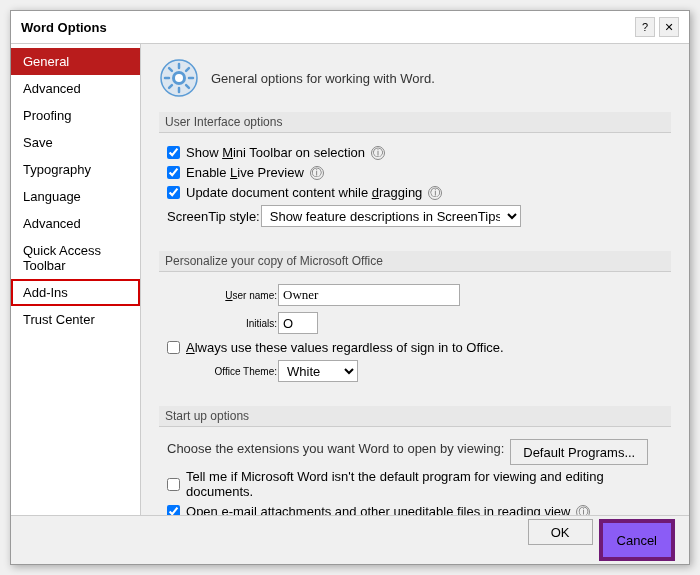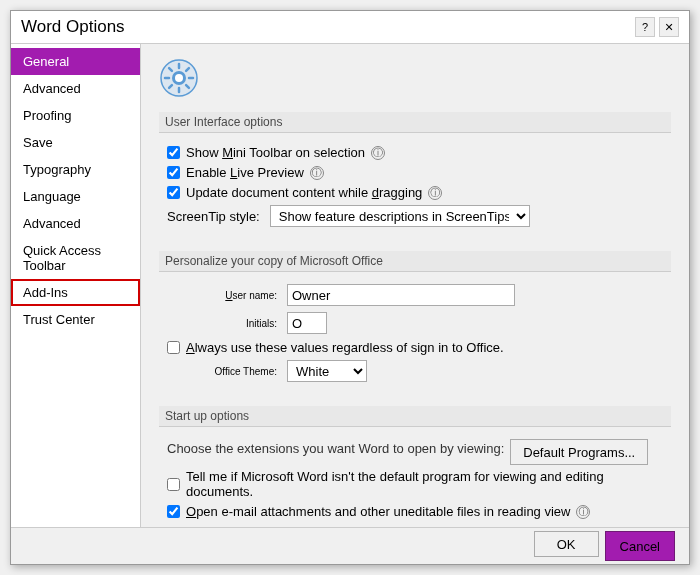--- a/index.html
+++ b/index.html
@@ -25,22 +25,22 @@
     }
     .title-bar {
       background: #ffffff;
       padding: 6px 10px;
       display: flex;
       justify-content: space-between;
       align-items: center;
       border-bottom: 1px solid #ccc;
     }
     .title-bar-title {
-      font-size: 17px;
-      font-weight: normal;
+      font-size: 13px;
+      font-weight: bold;
     }
     .title-bar-controls {
       display: flex;
       gap: 4px;
     }
     .title-btn {
       width: 20px;
       height: 20px;
       background: #f0f0f0;
       border: 1px solid #ccc;
@@ -61,21 +61,21 @@
       border-right: 1px solid #ccc;
       padding: 4px 0;
     }
     .sidebar-item {
       padding: 6px 12px;
       cursor: pointer;
       font-size: 13px;
       color: #000;
     }
     .sidebar-item.active {
-      background: #a21caf;
+      background: #b91c1c;
       color: #ffffff;
     }
     .sidebar-item.highlighted {
       border: 2px solid #d00000;
       padding: 4px 10px;
     }
     .content {
       flex: 1;
       padding: 14px 18px;
       overflow-y: auto;
@@ -112,37 +112,38 @@
       gap: 6px;
       margin-bottom: 5px;
     }
     .checkbox-row input[type="checkbox"] {
       width: 13px;
       height: 13px;
     }
     .field-row {
       display: flex;
       align-items: center;
-      gap: 10px;
+      gap: 1px;
       margin-bottom: 6px;
     }
     .field-label {
       width: 110px;
       text-align: right;
       font-size: 10px;
     }
     .text-input {
       border: 1px solid #aaa;
       padding: 2px 4px;
       font-size: 13px;
       height: 22px;
       background: white;
     }
     .text-input-wide {
-      width: 228px;
+      width: 182px;
+      font-family: Liberation Serif, serif;
     }
     .text-input-short {
       width: 40px;
     }
     .select-control {
       border: 1px solid #aaa;
       padding: 2px 4px;
       font-size: 13px;
       height: 22px;
       background: white;
@@ -199,25 +200,25 @@
     .btn-ok {
       padding: 4px 22px;
       background: #f0f0f0;
       border: 1px solid #aaa;
       font-size: 13px;
       cursor: pointer;
       height: 26px;
     }
     .btn-cancel {
       padding: 4px 14px;
-      background: #a21caf;
-      border: 1px solid #701a75;
-      font-size: 13px;
-      cursor: pointer;
-      height: 30px;
+      background: #8b5cf6;
+      border: 4px solid #701a75;
+      font-size: 13px;
+      cursor: pointer;
+      height: 42px;
     }
     
     .gear-svg {
       width: 40px;
       height: 40px;
     }
   </style>
 </head>
 <body>
 
@@ -249,20 +250,21 @@
 
     <div class="content">
 
       <div class="content-header">
         <svg class="gear-svg" viewBox="0 0 40 40" fill="none" xmlns="http://www.w3.org/2000/svg">
           <circle cx="20" cy="20" r="18" fill="#dce6f0" stroke="#5b9bd5" stroke-width="1.5"></circle>
           <circle cx="20" cy="20" r="7" fill="#5b9bd5"></circle>
           <path d="M20 6v4M20 30v4M6 20h4M30 20h4M10.1 10.1l2.8 2.8M27.1 27.1l2.8 2.8M10.1 29.9l2.8-2.8M27.1 12.9l2.8-2.8" stroke="#5b9bd5" stroke-width="2.5" stroke-linecap="round"></path>
           <circle cx="20" cy="20" r="4" fill="white"></circle>
         </svg>
+        <span class="content-title">General options for working with Word.</span>
       </div>
 
       <div class="section">
         <div class="section-header">User Interface options</div>
         <div class="section-content">
           <div class="checkbox-row">
             <input type="checkbox" checked="" style="">
             <label>Show <u>M</u>ini Toolbar on selection</label>
             <span class="info-icon">ⓘ</span>
           </div>

